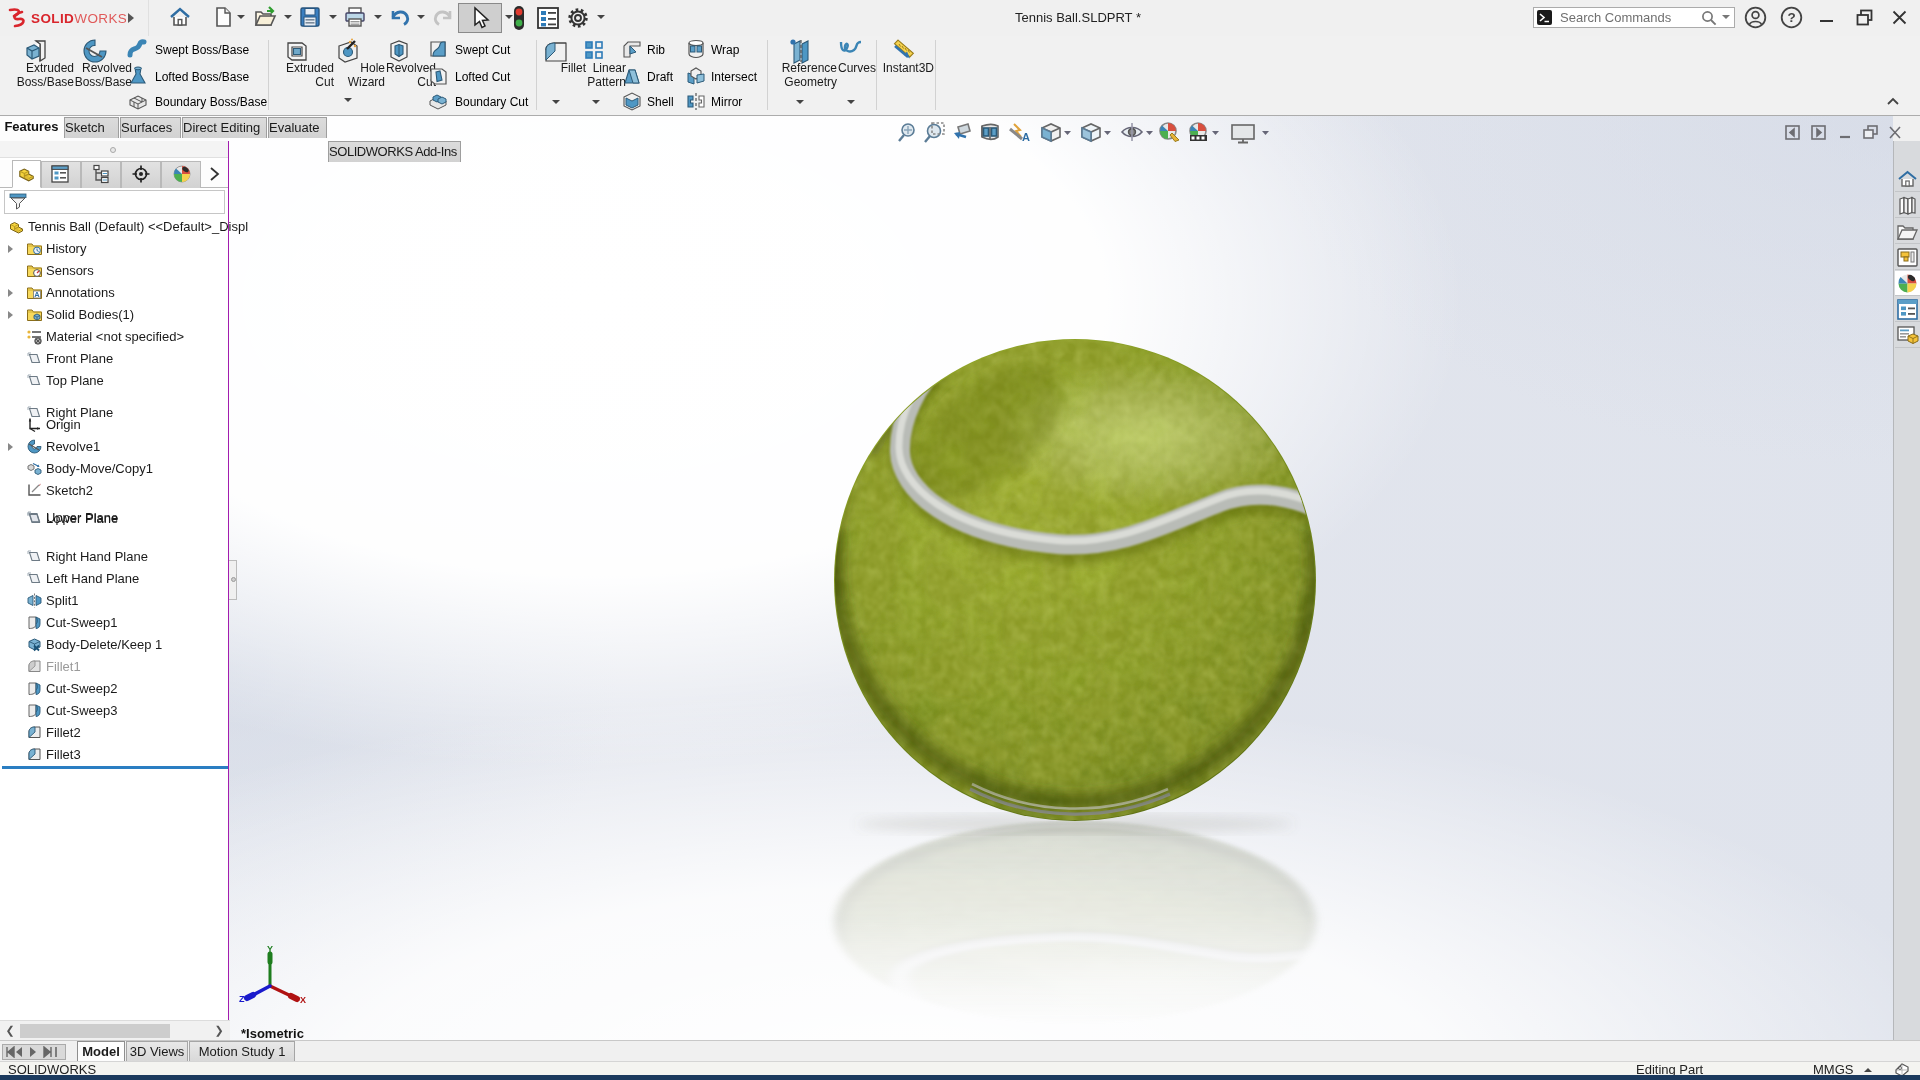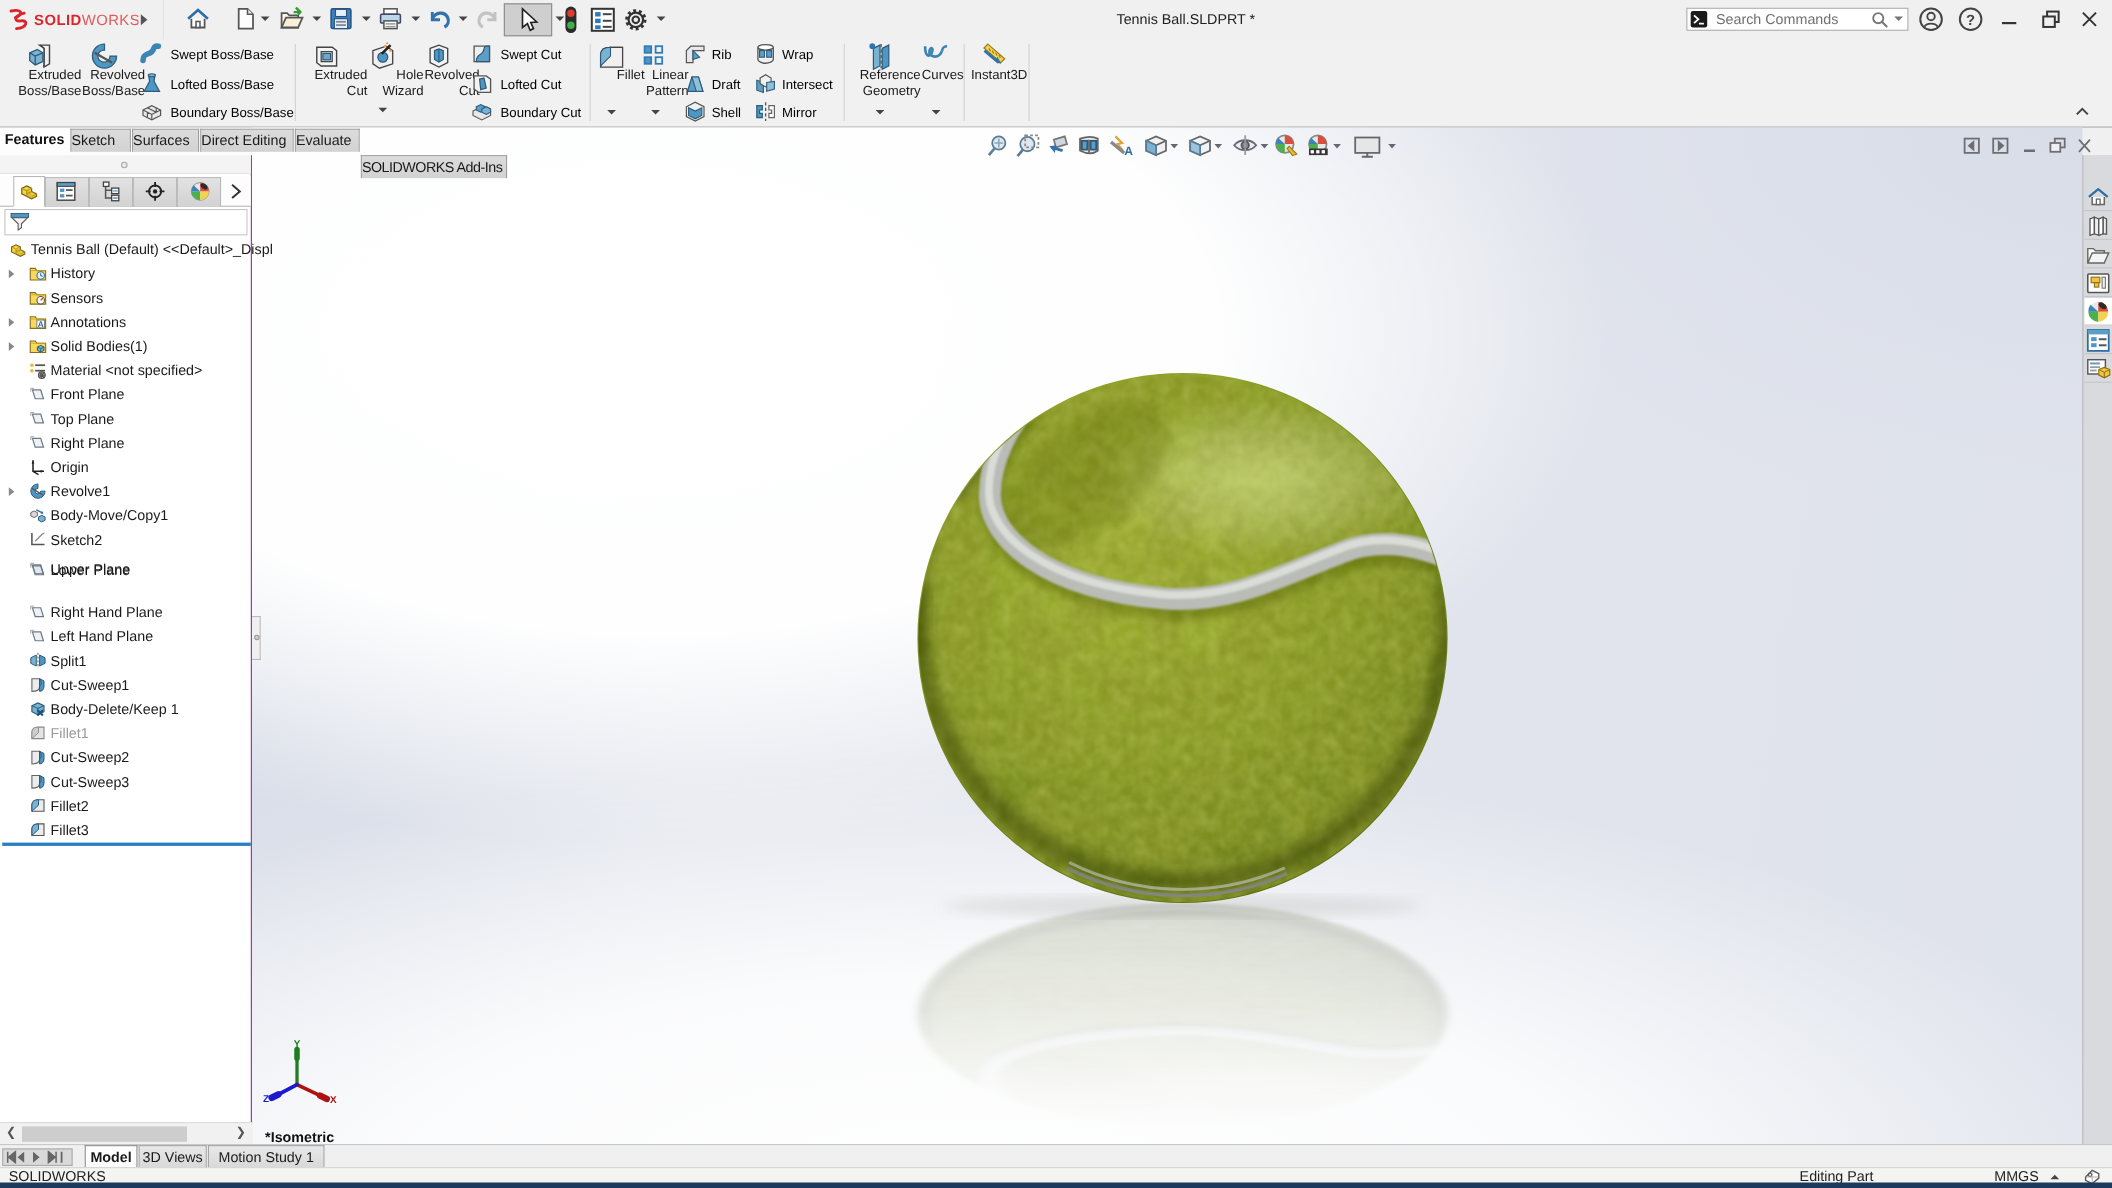--- a/index.html
+++ b/index.html
@@ -633,21 +633,21 @@
         </svg>
     <div class="txt">Front Plane</div>
     </div>
     <div class="treerow" style="top:229px;">
     <svg class="ticon" viewBox="0 0 17 17">
           <path d="M3.5 4.5 L11 4.5 L13.5 12.5 L6 12.5 Z" fill="rgba(190,200,210,0.25)" stroke="#6d7a85" stroke-width="1.1"></path>
           <path d="M2 3 L5 3 M2 3 L2 6" stroke="#99a5af" stroke-width="0.9" fill="none"></path>
         </svg>
     <div class="txt">Top Plane</div>
     </div>
-    <div class="treerow" style="top:251px;">
+    <div class="treerow" style="top:261px;">
     <svg class="ticon" viewBox="0 0 17 17">
           <path d="M3.5 4.5 L11 4.5 L13.5 12.5 L6 12.5 Z" fill="rgba(190,200,210,0.25)" stroke="#6d7a85" stroke-width="1.1"></path>
           <path d="M2 3 L5 3 M2 3 L2 6" stroke="#99a5af" stroke-width="0.9" fill="none"></path>
         </svg>
     <div class="txt">Right Plane</div>
     </div>
     <div class="treerow" style="top:273px;">
     <svg class="ticon" viewBox="0 0 17 17">
           <path d="M4 2.5 L4 12.5 L14 12.5" fill="none" stroke="#222" stroke-width="1.4"></path>
           <path d="M4 2.5 L2.8 5.5 L5.2 5.5 Z" fill="#222"></path>

